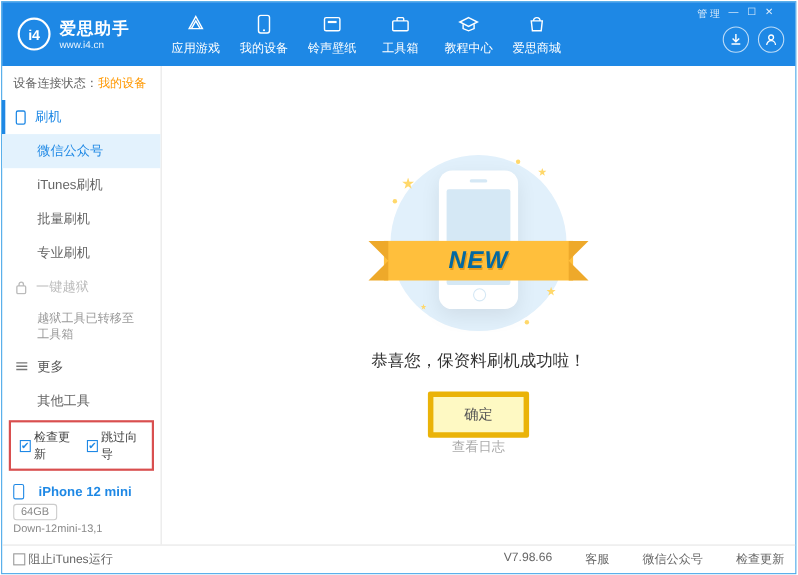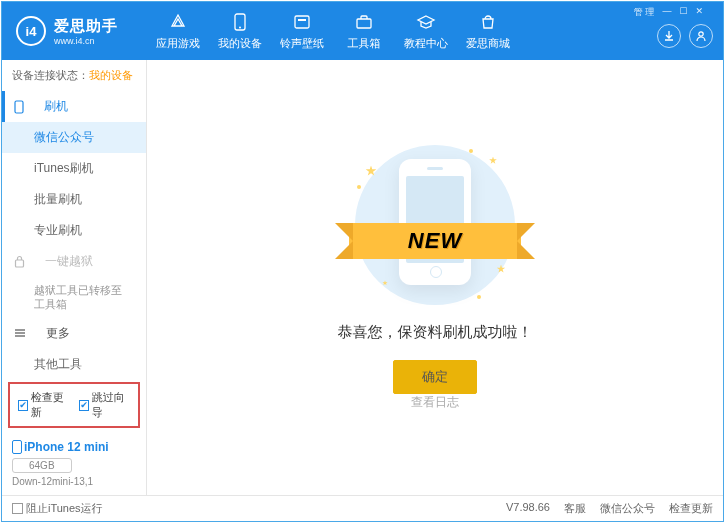--- a/index.html
+++ b/index.html
@@ -28,64 +28,64 @@
 
 
 .body { flex: 1; display: flex; min-height: 0; }
 
 
 .sidebar { width: 145px; border-right: 1px solid #e5e5e5; display: flex; flex-direction: column; font-size: 12px; }
 .status-bar { padding: 8px 10px; color: #666; font-size: 11px; }
 .status-val { color: #ff9800; }
 
 .side-list { flex: 1; overflow: auto; }
-.side-section { padding: 7px 12px; color: #555; display: flex; align-items: center; gap: 20px; cursor: pointer; }
+.side-section { padding: 7px 12px; color: #555; display: flex; align-items: center; gap: 8px; cursor: pointer; }
 .side-section.hl { color: #1e88e5; border-left: 3px solid #1e88e5; padding-left: 9px; }
 .side-sub { padding: 7px 0 7px 32px; color: #666; cursor: pointer; }
 .side-sub.active { background: #e3f2fd; color: #1e88e5; }
 .side-lock { color: #bbb; }
 .side-note { padding: 6px 0 6px 32px; color: #999; font-size: 11px; line-height: 1.3; }
 
 .checks { border-top: 1px solid #eee; border-bottom: 1px solid #eee; padding: 6px 8px; display: flex; gap: 10px; font-size: 11px; color: #444; margin: 4px 6px; border: 2px solid #d94f4f; }
 .chk { display: flex; align-items: center; gap: 3px; cursor: pointer; }
 .chk-box { width: 11px; height: 11px; border: 1px solid #1e88e5; display: flex; align-items: center; justify-content: center; color: #1e88e5; font-size: 9px; line-height: 1; }
 
 .device-block { padding: 8px 10px; }
-.device-name { color: #1e88e5; font-weight: bold; font-size: 12px; display: flex; align-items: center; gap: 2px; }
+.device-name { color: #1e88e5; font-weight: bold; font-size: 12px; display: flex; align-items: center; gap: 13px; }
 .dev-icon { width: 10px; height: 14px; border: 1.5px solid #1e88e5; border-radius: 2px; }
-.device-badge { display: inline-block; border: 1px solid #ccc; border-radius: 3px; padding: 1px 16px; font-size: 10px; color: #888; margin-top: 4px; }
+.device-badge { display: inline-block; border: 1px solid #ccc; border-radius: 3px; padding: 1px 6px; font-size: 10px; color: #888; margin-top: 4px; }
 .device-sub { font-size: 10px; color: #888; margin-top: 3px; }
 
 
 .main { flex: 1; display: flex; flex-direction: column; align-items: center; justify-content: center; position: relative; }
 .illus { width: 160px; height: 160px; position: relative; margin-bottom: 18px; }
 .circle { width: 160px; height: 160px; border-radius: 50%; background: #e1f0fb; position: absolute; }
 .phone { width: 72px; height: 126px; background: #fff; border-radius: 12px; position: absolute; left: 44px; top: 14px; box-shadow: 0 6px 18px rgba(0,0,0,0.08); }
 .phone::before { content: ""; position: absolute; top: 8px; left: 28px; width: 16px; height: 3px; background: #d5e8f5; border-radius: 2px; }
 .phone::after { content: ""; position: absolute; bottom: 7px; left: 31px; width: 10px; height: 10px; border: 1.5px solid #d5e8f5; border-radius: 50%; }
 .phone-screen { position: absolute; top: 17px; left: 7px; right: 7px; bottom: 22px; background: #d5e8f5; border-radius: 2px; }
 .ribbon { position: absolute; top: 78px; left: -6px; right: -6px; }
 .ribbon-body { background: #ffbf3c; height: 36px; display: flex; align-items: center; justify-content: center; position: relative; }
 .ribbon-body::before, .ribbon-body::after { content: ""; position: absolute; top: 0; width: 0; height: 0; border: 18px solid #eea92a; }
 .ribbon-body::before { left: -14px; border-left-color: transparent; border-right-width: 0; }
 .ribbon-body::after { right: -14px; border-right-color: transparent; border-left-width: 0; }
-.ribbon-txt { color: #000000; font-weight: 900; font-size: 22px; font-style: italic; letter-spacing: 1px; text-shadow: 1px 1px 0 #e59b1a; z-index: 1; }
+.ribbon-txt { color: #0369a1; font-weight: 900; font-size: 22px; font-style: italic; letter-spacing: 1px; text-shadow: 1px 1px 0 #e59b1a; z-index: 1; }
 .star { position: absolute; width: 8px; height: 8px; background: #ffd86b; clip-path: polygon(50% 0, 61% 35%, 98% 35%, 68% 57%, 79% 91%, 50% 70%, 21% 91%, 32% 57%, 2% 35%, 39% 35%); }
 .s1{ top:22px; left:12px; transform:scale(1.4);} .s2{top:12px; right:18px;} .s3{bottom:18px; left:26px; transform:scale(0.7);} .s4{bottom:32px; right:10px; transform:scale(1.1);}
 .dot { position: absolute; width: 4px; height: 4px; background: #ffd86b; border-radius: 50%; }
 .d1{top:40px;left:2px;} .d2{top:4px;right:42px;} .d3{bottom:6px;right:34px;}
 
 .msg { font-size: 15px; color: #333; margin-bottom: 18px; }
-.ok-btn { border: 1px solid #eab308; background: #eab308; padding: 7px 28px; font-size: 13px; color: #555; cursor: pointer; border-radius: 2px; }
+.ok-btn { border: 5px solid #eab308; background: #fef9c3; padding: 7px 28px; font-size: 13px; color: #555; cursor: pointer; border-radius: 2px; }
 .log-link { font-size: 12px; color: #aaa; cursor: pointer; font-family: Liberation Serif, serif; }
 
 
 .footer { height: 26px; border-top: 1px solid #e5e5e5; display: flex; align-items: center; padding: 0 10px; font-size: 11px; color: #666; flex-shrink: 0; }
 .footer .chk-box { border-color: #999; color: #999; }
-.f-right { margin-left: auto; display: flex; gap: 14px; }
+.f-right { margin-left: auto; display: flex; gap: 30px; }
 .f-right span { cursor: pointer; }
 
 svg { display: block; }
 </style>
 </head>
 <body>
 
 <div class="window">
 
   <div class="header">

